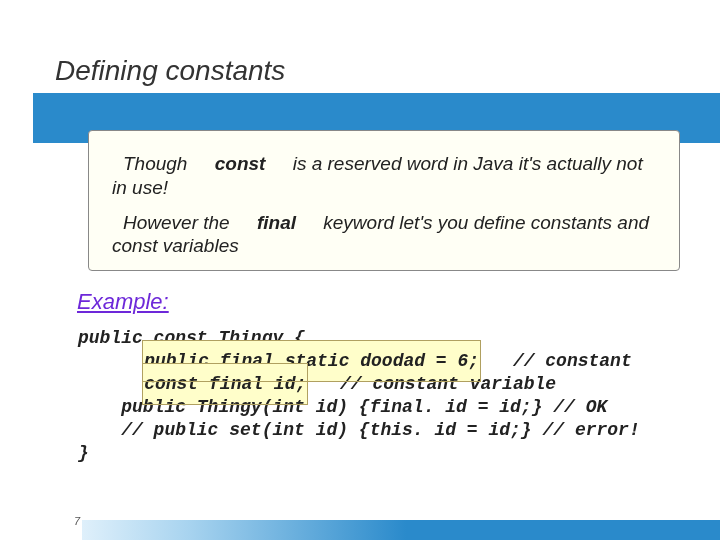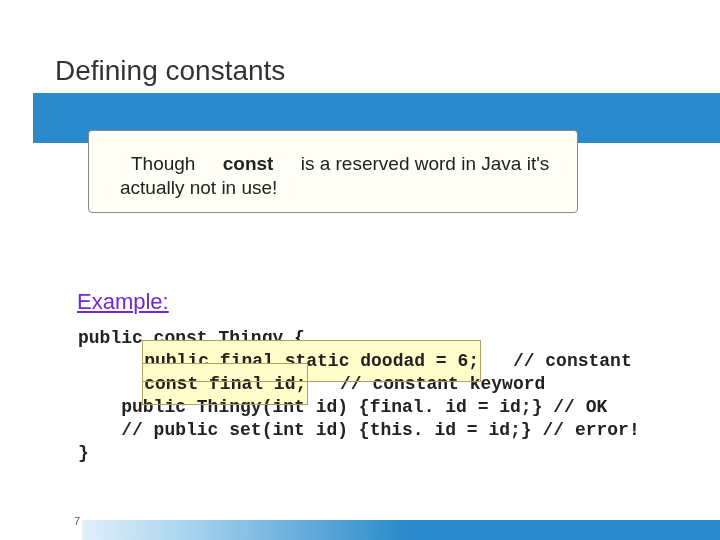--- a/index.html
+++ b/index.html
@@ -1,15 +1,15 @@
 <!DOCTYPE html>
 <html><head>
 <meta charset="utf-8">
 <style>
-  * { margin: 11px; padding: 0; box-sizing: border-box; }
+  * { margin: 11px; padding: 0; box-sizing: border-box; font-style: italic; }
   body {
     width: 720px;
     height: 540px;
     font-family: Arial, Helvetica, sans-serif;
     background: #fff;
     position: relative;
     overflow: hidden;
   }
   .header-band {
     position: absolute;
@@ -24,24 +24,24 @@
     top: 22px;
     left: 22px;
     font-size: 28px;
     color: #333;
     font-weight: normal;
   }
   .callout {
     position: absolute;
     top: 97px;
     left: 55px;
-    width: 490px;
+    width: 592px;
     background: #fffff5;
     border: 1px solid #888;
-    padding: 10px 12px 12px 20px;
+    padding: 10px 12px 12px 12px;
     border-radius: 4px;
   }
   .callout p {
     font-size: 19px;
     line-height: 1.25;
     color: #222;
     margin-bottom: 4px;
   }
   .callout p:last-child { margin-bottom: 0; }
   .bold { font-weight: bold; }
@@ -96,27 +96,30 @@
 <body>
 
 <div class="header-band"></div>
 
 <h1 class="title">Defining constants</h1>
 
 <div class="callout">
   <p>
     <span>Though </span><span class="bold">const</span><span> is a reserved word in Java it's actually not in use!</span>
   </p>
+  <p>
+    <span>However the </span><span class="bold">final</span><span> keyword let's you define constants and const variables</span>
+  </p>
 </div>
 
 <div class="example-heading">Example:</div>
 
 <div class="code-block"><span>public const Thingy {</span>
 <span>    </span><span class="hl">public final static doodad = 6;</span><span> // constant</span>
-<span>    </span><span class="hl">const final id;</span><span> // constant keyword</span>
+<span>    </span><span class="hl">const final id;</span><span> // constant variable</span>
 <span>    public Thingy(int id) {final. id = id;} // OK</span>
 <span>    // public set(int id) {this. id = id;} // error!</span>
 <span>}</span></div>
 
 <div class="footer">
   <div class="footer-grad"></div>
   <div class="page-num">7</div>
 </div>
 
 </body></html>

